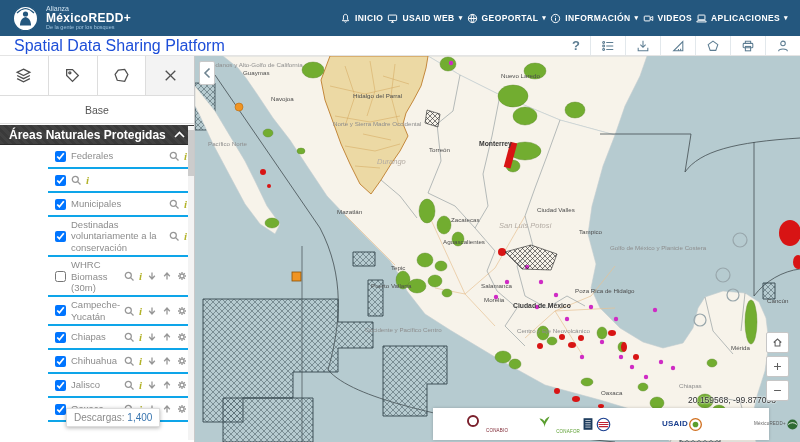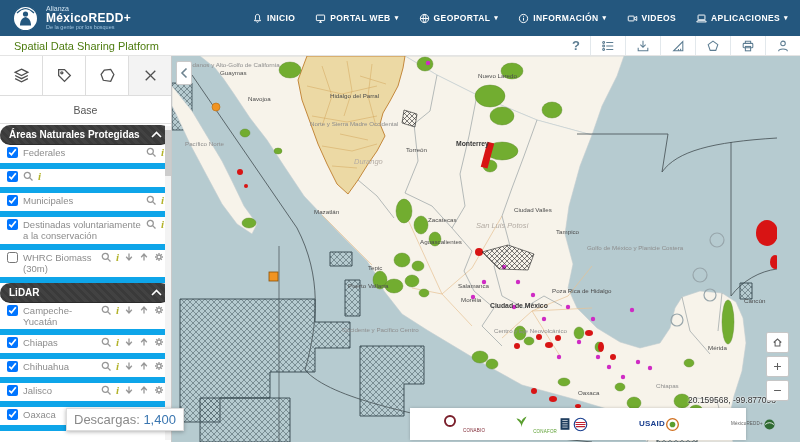--- a/index.html
+++ b/index.html
@@ -7,58 +7,58 @@
   .app { position:relative; width:800px; height:442px; }
 
   
   .topnav { height:36px; background:#24577e; display:flex; align-items:center; padding:0 12px; color:#fff; }
   .brand { display:flex; align-items:center; gap:7px; }
   .brand-emblem { width:27px; height:27px; flex:0 0 auto; }
   .brand-text { line-height:1.05; }
   .brand-alianza { font-size:7px; color:#cfe2f0; }
   .brand-name { font-size:12px; font-weight:bold; letter-spacing:.3px; }
   .brand-tag { font-size:5.5px; color:#9fc3dd; }
-  .menu { margin-left:auto; display:flex; gap:20px; }
+  .menu { margin-left:auto; display:flex; gap:4px; }
   .nav-item { display:flex; align-items:center; gap:4px; font-size:8.5px; font-weight:bold; letter-spacing:.4px; cursor:pointer; white-space:nowrap; }
   .nav-item svg { width:11px; height:11px; stroke:#fff; fill:none; stroke-width:1.4; }
   .caret { font-size:7px; }
 
   
   .subheader { height:20px; background:#fff; border-bottom:1px solid #e4e4e4; display:flex; align-items:center; padding:0 0 0 14px; }
-  .page-title { font-size:11px; color:#4d7c0f; }
+  .page-title { font-size:16px; color:#1d4ed8; }
   .tools { margin-left:auto; display:flex; align-items:center; height:100%; }
   .tool { padding:0 10px; height:100%; display:flex; align-items:center; border-left:1px solid #e2e8ec; cursor:pointer; color:#5d7d92; }
   .tool:first-child { border-left:none; }
   .tool svg { width:14px; height:14px; stroke:#5d7d92; fill:none; stroke-width:1.2; }
   .tool .qmark { font-size:13px; font-weight:bold; }
 
   
   .content { display:flex; height:386px; }
 
   
-  .sidebar { width:172px; position:relative; background:#fff; border-right:1px solid #c9c9c9; z-index:6; }
+  .sidebar { width:195px; position:relative; background:#fff; border-right:1px solid #c9c9c9; z-index:6; }
   .icon-tabs { height:40px; display:flex; border-bottom:1px solid #ddd; }
   .itab { flex:1; display:flex; align-items:center; justify-content:center; border-right:1px solid #ddd; background:#fff; cursor:pointer; }
   .itab:last-child { border-right:none; background:#f3f3f3; }
   .itab svg { width:17px; height:17px; stroke:#4f4f4f; fill:none; stroke-width:1.2; }
   .text-tabs { height:28px; display:flex; border-bottom:1px solid #e0e0e0; font-size:10.5px; color:#555; }
   .ttab { flex:1; display:flex; align-items:center; justify-content:center; position:relative; cursor:pointer; }
   .ttab.active::after { content:""; position:absolute; left:6px; right:6px; bottom:0; height:3px; background:#2e72a8; }
   .layer-list { position:absolute; top:69px; bottom:0; left:0; right:0; overflow:hidden; }
-  .sec-h { height:20px; background:repeating-linear-gradient(45deg,#424242 0 3px,#3a3a3a 3px 6px); color:#fff; font-size:10px; font-weight:bold; display:flex; align-items:center; justify-content:space-between; padding:0 9px; border-bottom:1px solid #2c2c2c; cursor:pointer;border-radius:10px; }
+  .sec-h { height:20px; background:repeating-linear-gradient(45deg,#424242 0 3px,#3a3a3a 3px 6px); color:#fff; font-size:12px; font-weight:bold; display:flex; align-items:center; justify-content:space-between; padding:0 9px; border-bottom:1px solid #2c2c2c; cursor:pointer; }
   .sec-h svg { width:11px; height:7px; stroke:#fff; fill:none; stroke-width:1.6; }
-  .lrow { min-height:24px; display:flex; align-items:flex-start; padding:2px 7px; border-bottom:6px solid #0ea5e9; font-size:9.5px; color:#8c8c8c; background:#fff; }
+  .lrow { min-height:24px; display:flex; align-items:center; padding:2px 7px; border-bottom:2px solid #0ea5e9; font-size:9.5px; color:#8c8c8c; background:#fff;margin-left:48px; }
   .lrow input { width:11px; height:11px; margin:0 5px 0 0; flex:0 0 auto; }
   .lrow .lbl { flex:1; line-height:1.2; padding-right:3px; }
   .ltools { display:flex; gap:5px; align-items:center; flex:0 0 auto; }
   .ltools svg { width:10px; height:10px; stroke:#979797; fill:none; stroke-width:1.3; cursor:pointer; }
   .i-info { font-family:"Liberation Serif",serif; font-style:italic; font-weight:bold; color:#b3b32b; font-size:11px; line-height:10px; cursor:pointer; }
   .sb-track { position:absolute; right:0; top:70px; bottom:2px; width:6px; background:#f3f3f3; }
   .sb-thumb { position:absolute; top:4px; left:0; width:6px; height:46px; background:#cccccc; cursor:grab; }
-  .descargas { position:absolute; left:66px; top:352px; background:#fff; border:1px solid #ddd; box-shadow:0 1px 4px rgba(0,0,0,.3); padding:3px 7px; font-size:13px; color:#8a8a8a; white-space:nowrap; z-index:8; }
+  .descargas { position:absolute; left:66px; top:352px; background:#fff; border:1px solid #ddd; box-shadow:0 1px 4px rgba(0,0,0,.3); padding:3px 7px; font-size:10px; color:#8a8a8a; white-space:nowrap; z-index:8; }
   .descargas .val { color:#3a76b0; }
 
   
   .map { position:relative; flex:1; overflow:hidden; background:#b6cbd0; }
   #map-svg { position:absolute; left:0; top:0; }
   .collapse-btn { position:absolute; left:4px; top:5px; width:16px; height:24px; background:#fff; border:1px solid #c9c9c9; border-radius:2px; color:#6e8490; display:flex; align-items:center; justify-content:center; z-index:4; cursor:pointer; font-size:12px; }
   .map-ctrls { position:absolute; right:11px; top:276px; width:23px; display:flex; flex-direction:column; gap:3px; z-index:4; }
   .mbtn { height:21px; background:#fff; border:1px solid #c6c6c6; border-radius:2px; color:#5f5f5f; display:flex; align-items:center; justify-content:center; font-size:15px; font-weight:bold; cursor:pointer; line-height:1; }
   .mbtn svg { width:11px; height:11px; stroke:#5f5f5f; fill:none; stroke-width:1.5; }
   .coords { position:absolute; right:24px; top:339px; font-size:8.5px; color:#2f2f2f; z-index:3; text-shadow:0 0 2px #fff,0 0 2px #fff; }
@@ -93,21 +93,21 @@
             <path d="M8 2 C5.8 2 5 3.8 5 6 L5 9 L3.5 11.2 L12.5 11.2 L11 9 L11 6 C11 3.8 10.2 2 8 2 Z"></path>
             <path d="M6.6 12.5 A1.5 1.5 0 0 0 9.4 12.5"></path>
           </svg>
           <span>INICIO</span>
         </div>
         <div class="nav-item">
           <svg viewBox="0 0 16 16">
             <rect x="2" y="3" width="12" height="8" rx="1"></rect>
             <path d="M6 13.5 H10 M8 11 V13.5"></path>
           </svg>
-          <span>PORTAL WEB</span>
+          <span>USAID WEB</span>
           <span class="caret">▾</span>
         </div>
         <div class="nav-item">
           <svg viewBox="0 0 16 16">
             <circle cx="8" cy="8" r="6"></circle>
             <path d="M2 8 H14 M8 2 C5.2 5 5.2 11 8 14 C10.8 11 10.8 5 8 2"></path>
           </svg>
           <span>GEOPORTAL</span>
           <span class="caret">▾</span>
         </div>
@@ -284,26 +284,20 @@
                 <path d="M5 1.5 V7 M2.2 4.8 L5 8 L7.8 4.8"></path>
               </svg>
               <svg viewBox="0 0 10 10">
                 <path d="M5 8.5 V3 M2.2 5.2 L5 2 L7.8 5.2"></path>
               </svg>
               <svg viewBox="0 0 10 10">
                 <circle cx="5" cy="5" r="2"></circle>
                 <path d="M5 1 V2.4 M5 7.6 V9 M1 5 H2.4 M7.6 5 H9 M2.2 2.2 L3.2 3.2 M6.8 6.8 L7.8 7.8 M7.8 2.2 L6.8 3.2 M3.2 6.8 L2.2 7.8"></path>
               </svg>
             </span>
-          </div>
-          <div class="sec-h">
-            <span>LiDAR</span>
-            <svg viewBox="0 0 11 7">
-              <path d="M1 6 L5.5 1.5 L10 6" fill="none"></path>
-            </svg>
           </div>
           <div class="lrow">
             <input type="checkbox" checked="" style="">
             <span class="lbl">Campeche-Yucatán</span>
             <span class="ltools">
               <svg viewBox="0 0 10 10">
                 <circle cx="4.3" cy="4.3" r="3"></circle>
                 <line x1="6.6" y1="6.6" x2="9.5" y2="9.5"></line>
               </svg>
               <span class="i-info">i</span>

